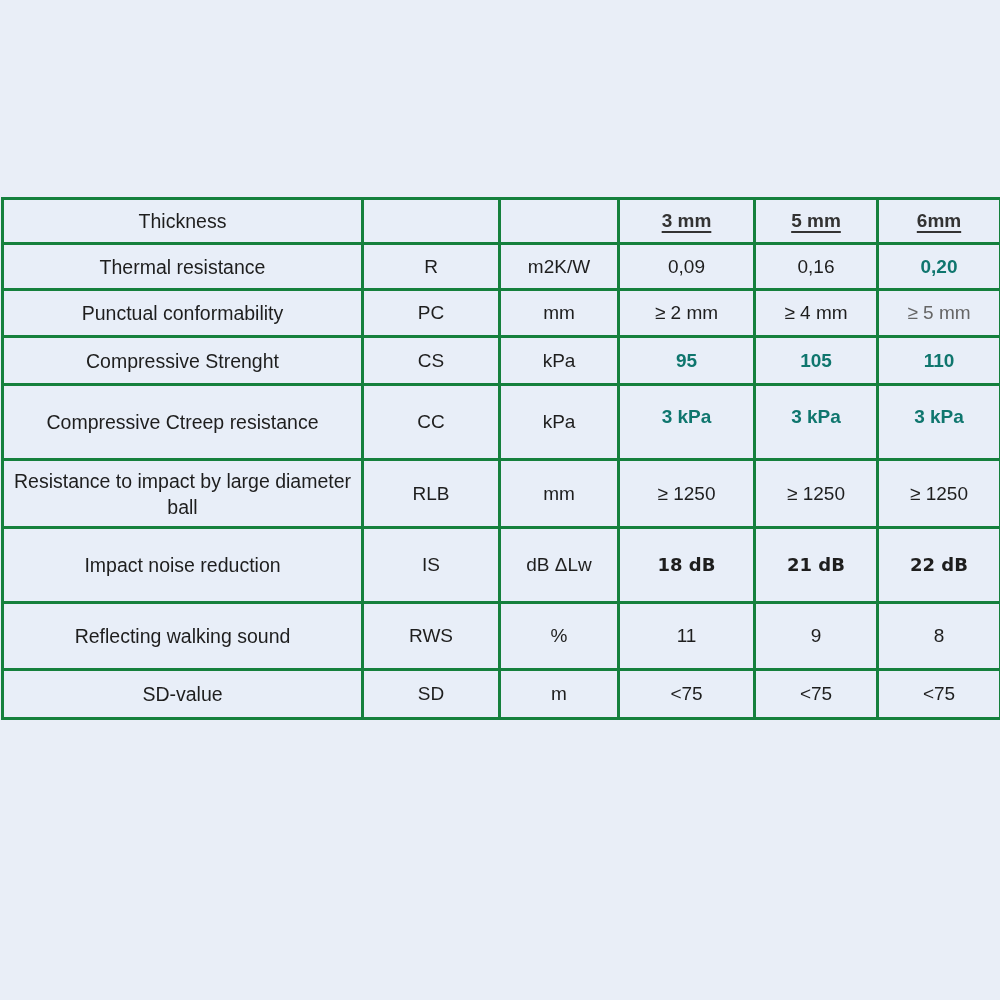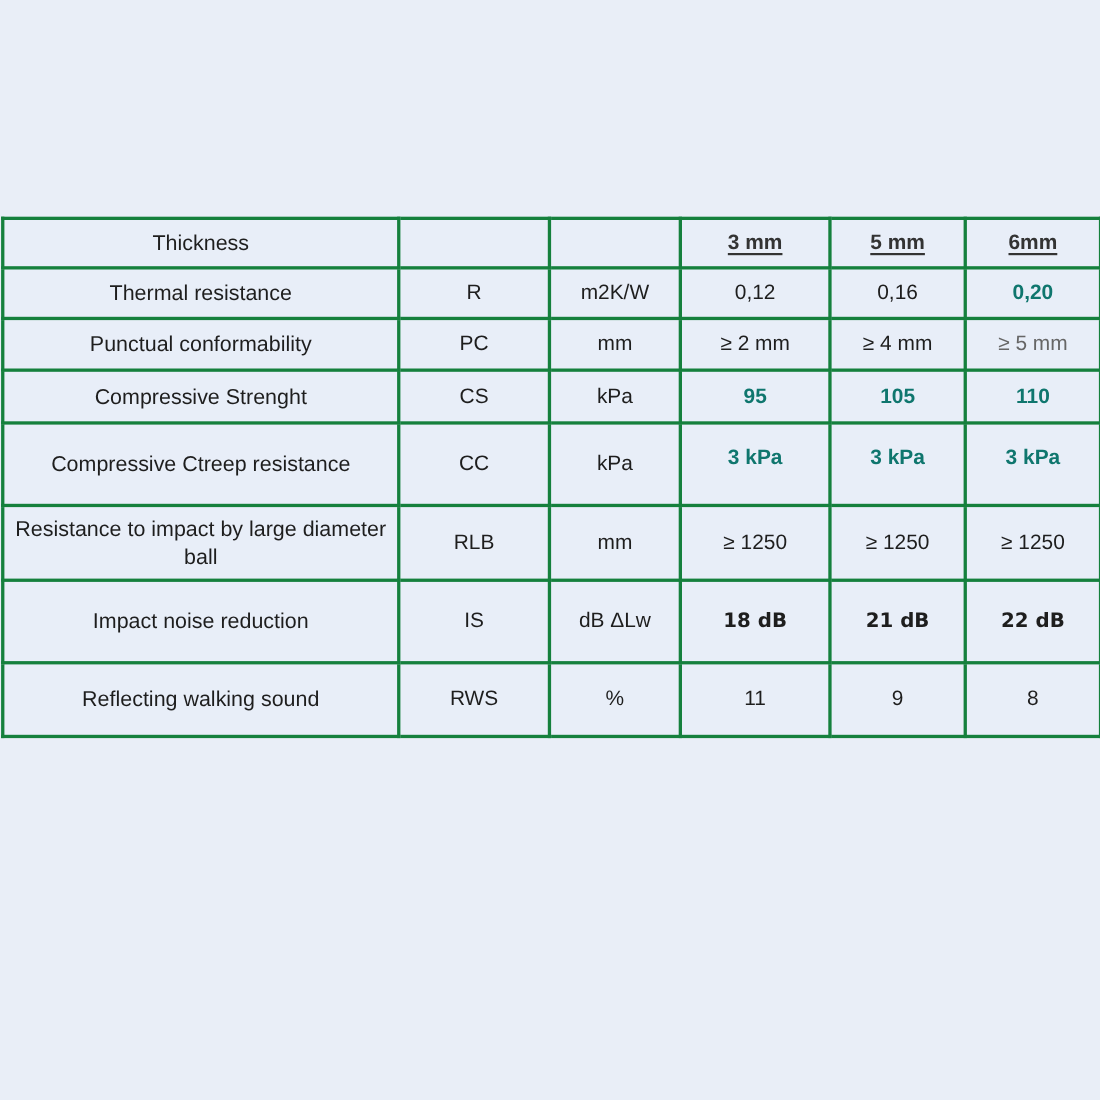--- a/index.html
+++ b/index.html
@@ -58,21 +58,21 @@
       <td></td>
       <td class="hdr"><span>3 mm</span></td>
       <td class="hdr"><span>5 mm</span></td>
       <td class="hdr"><span>6mm</span></td>
     </tr>
 
     <tr style="height:46px">
       <td class="prop">Thermal resistance</td>
       <td>R</td>
       <td>m2K/W</td>
-      <td>0,12</td>
+      <td>0,09</td>
       <td>0,16</td>
       <td class="bold">0,20</td>
     </tr>
 
     <tr style="height:47px">
       <td class="prop">Punctual conformability</td>
       <td>PC</td>
       <td>mm</td>
       <td>≥ 2 mm</td>
       <td>≥ 4 mm</td>
@@ -118,14 +118,22 @@
 
     <tr style="height:67px">
       <td class="prop">Reflecting walking sound</td>
       <td>RWS</td>
       <td>%</td>
       <td>11</td>
       <td>9</td>
       <td>8</td>
     </tr>
 
+    <tr style="height:49px">
+      <td class="prop">SD-value</td>
+      <td>SD</td>
+      <td>m</td>
+      <td>&lt;75</td>
+      <td>&lt;75</td>
+      <td>&lt;75</td>
+    </tr>
   </tbody>
 </table>
 
 </body></html>

